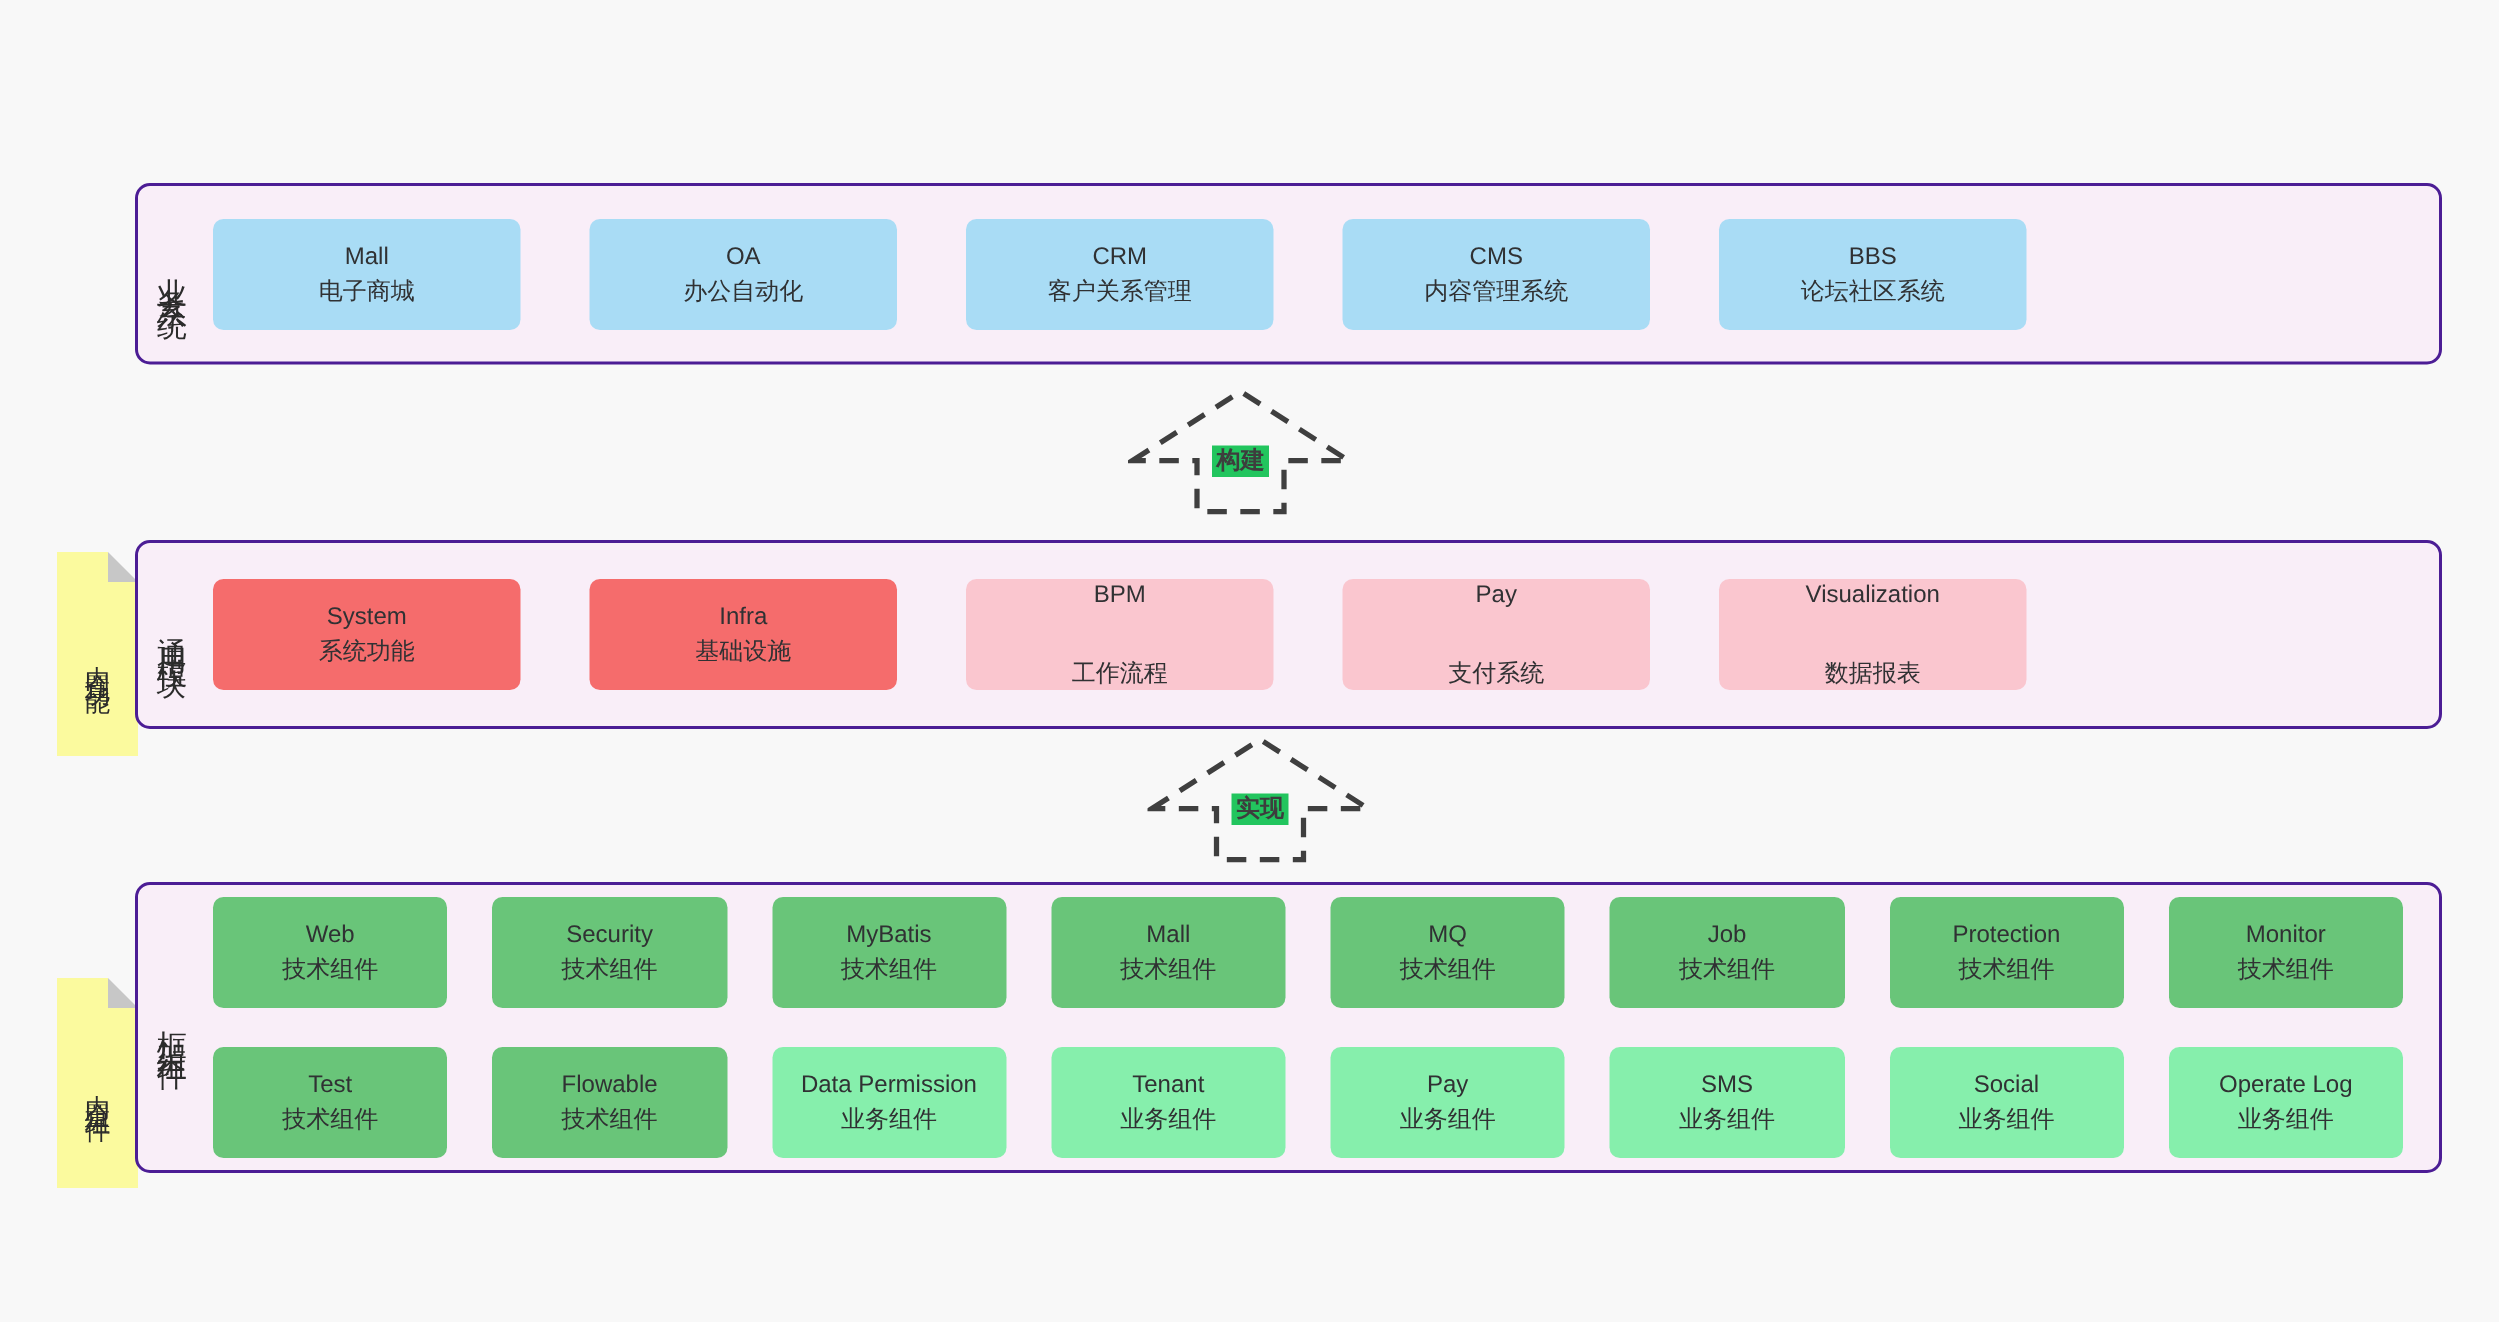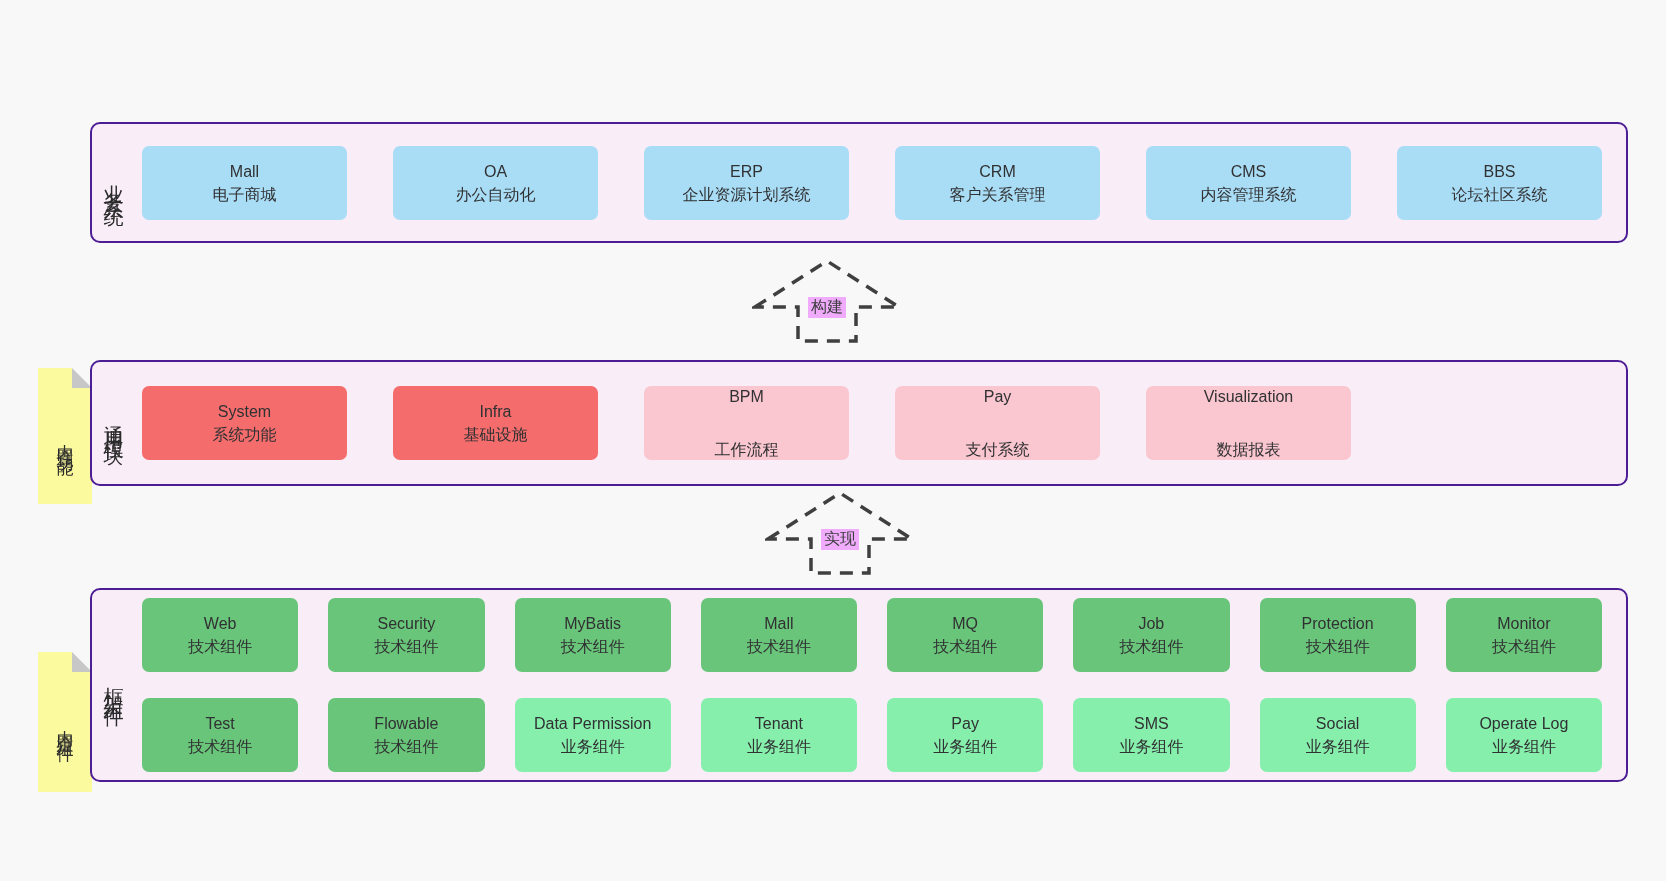--- a/index.html
+++ b/index.html
@@ -64,25 +64,26 @@
 
   
   .arrow { position:absolute; width:150px; height:88px; z-index:1; }
   .arrow-1 { left:752px; top:256px; }
   .arrow-2 { left:765px; top:488px; }
   .arrow svg { position:absolute; inset:0; }
   .arrow-label {
     position:absolute;
     left:50%; top:41px;
     transform:translateX(-50%);
-    background:#f0abfc;
+    background:#22c55e;
     padding:0 3px;
     font-size:16px;
     color:#3d3d3d;
     white-space:nowrap;
+    font-weight:bold;
   }
 
   
   .sticky {
     position:absolute;
     left:38px;
     width:54px;
     background:#fbfa9e;
     z-index:1;
     display:flex;
@@ -121,24 +122,20 @@
       <div class="boxes cols-6">
           <div class="box v-blue">
             <div>Mall</div>
             <div>电子商城</div>
           </div>
           <div class="box v-blue">
             <div>OA</div>
             <div>办公自动化</div>
           </div>
           <div class="box v-blue">
-            <div>ERP</div>
-            <div>企业资源计划系统</div>
-          </div>
-          <div class="box v-blue">
             <div>CRM</div>
             <div>客户关系管理</div>
           </div>
           <div class="box v-blue">
             <div>CMS</div>
             <div>内容管理系统</div>
           </div>
           <div class="box v-blue">
             <div>BBS</div>
             <div>论坛社区系统</div>

